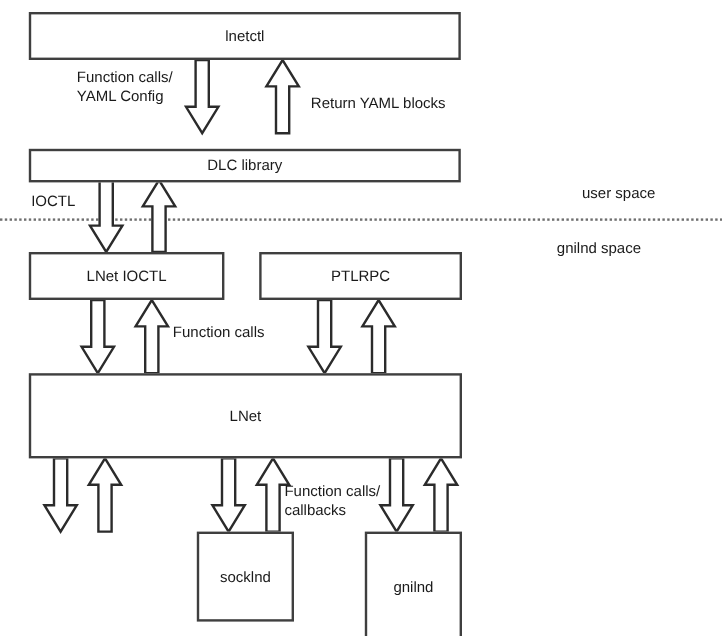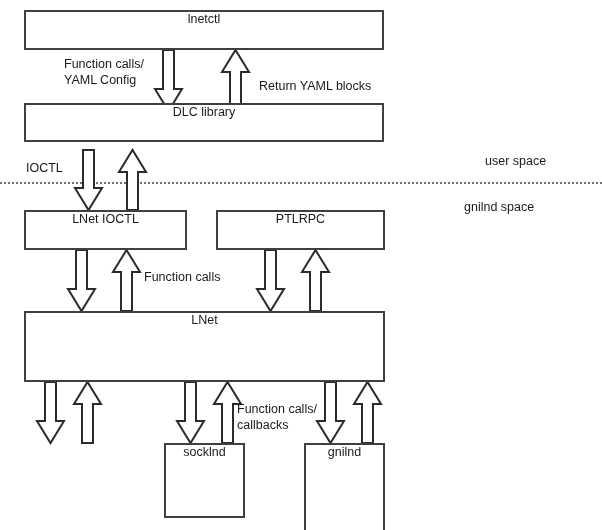--- a/index.html
+++ b/index.html
@@ -10,20 +10,21 @@
     overflow:hidden;
   }
   #diagram { position:relative; width:602px; height:530px; }
 
   .node {
     position:absolute;
     box-sizing:border-box;
     border:2px solid #3f3f3f;
     background:#ffffff;
     display:flex;
+    align-items:center;
     justify-content:center;
     color:#1a1a1a;
     font-size:12.5px;
     z-index:3;
   }
 
   .label {
     position:absolute;
     color:#1a1a1a;
     font-size:12.5px;
@@ -47,21 +48,21 @@
 </head>
 <body>
 
 <div id="diagram">
 
   <div class="divider" style="top: 182px; border-top-color: rgb(111, 111, 111);"></div>
 
   <div class="node" style="left: 24px; top: 10px; width: 360px; height: 40px; border-color: rgb(63, 63, 63); color: rgb(26, 26, 26);">
     <span>lnetctl</span>
   </div>
-  <div class="node" style="left: 24px; top: 103px; width: 360px; height: 39px; border-color: rgb(63, 63, 63); color: rgb(26, 26, 26);">
+  <div class="node" style="left: 24px; top: 124px; width: 360px; height: 28px; border-color: rgb(63, 63, 63); color: rgb(26, 26, 26);">
     <span>DLC library</span>
   </div>
   <div class="node" style="left: 24px; top: 210px; width: 163px; height: 40px; border-color: rgb(63, 63, 63); color: rgb(26, 26, 26);">
     <span>LNet IOCTL</span>
   </div>
   <div class="node" style="left: 216px; top: 210px; width: 169px; height: 40px; border-color: rgb(63, 63, 63); color: rgb(26, 26, 26);">
     <span>PTLRPC</span>
   </div>
   <div class="node" style="left: 24px; top: 311px; width: 361px; height: 71px; border-color: rgb(63, 63, 63); color: rgb(26, 26, 26);">
     <span>LNet</span>

